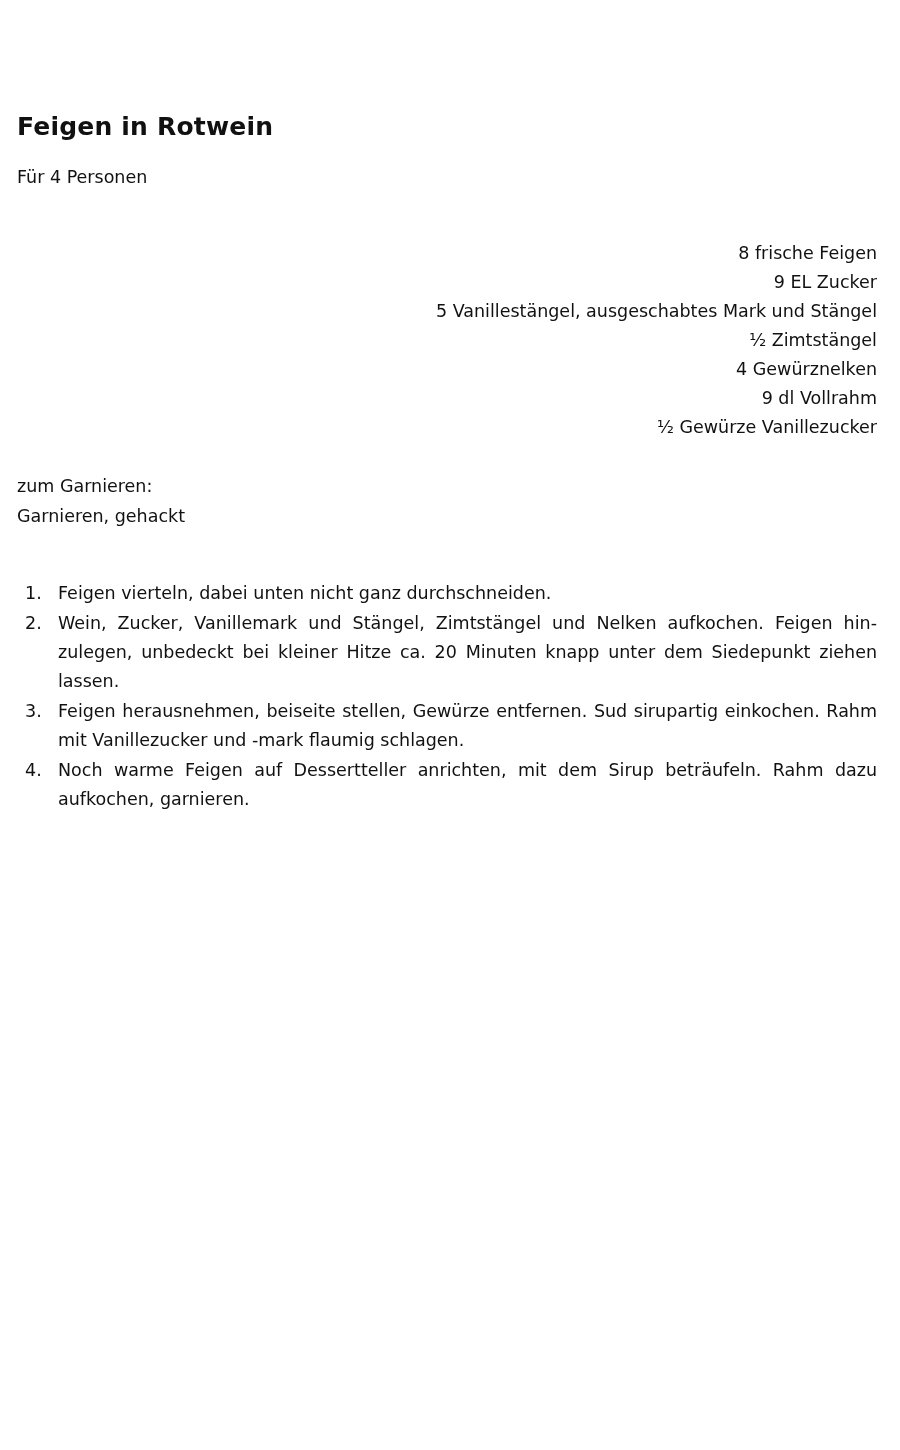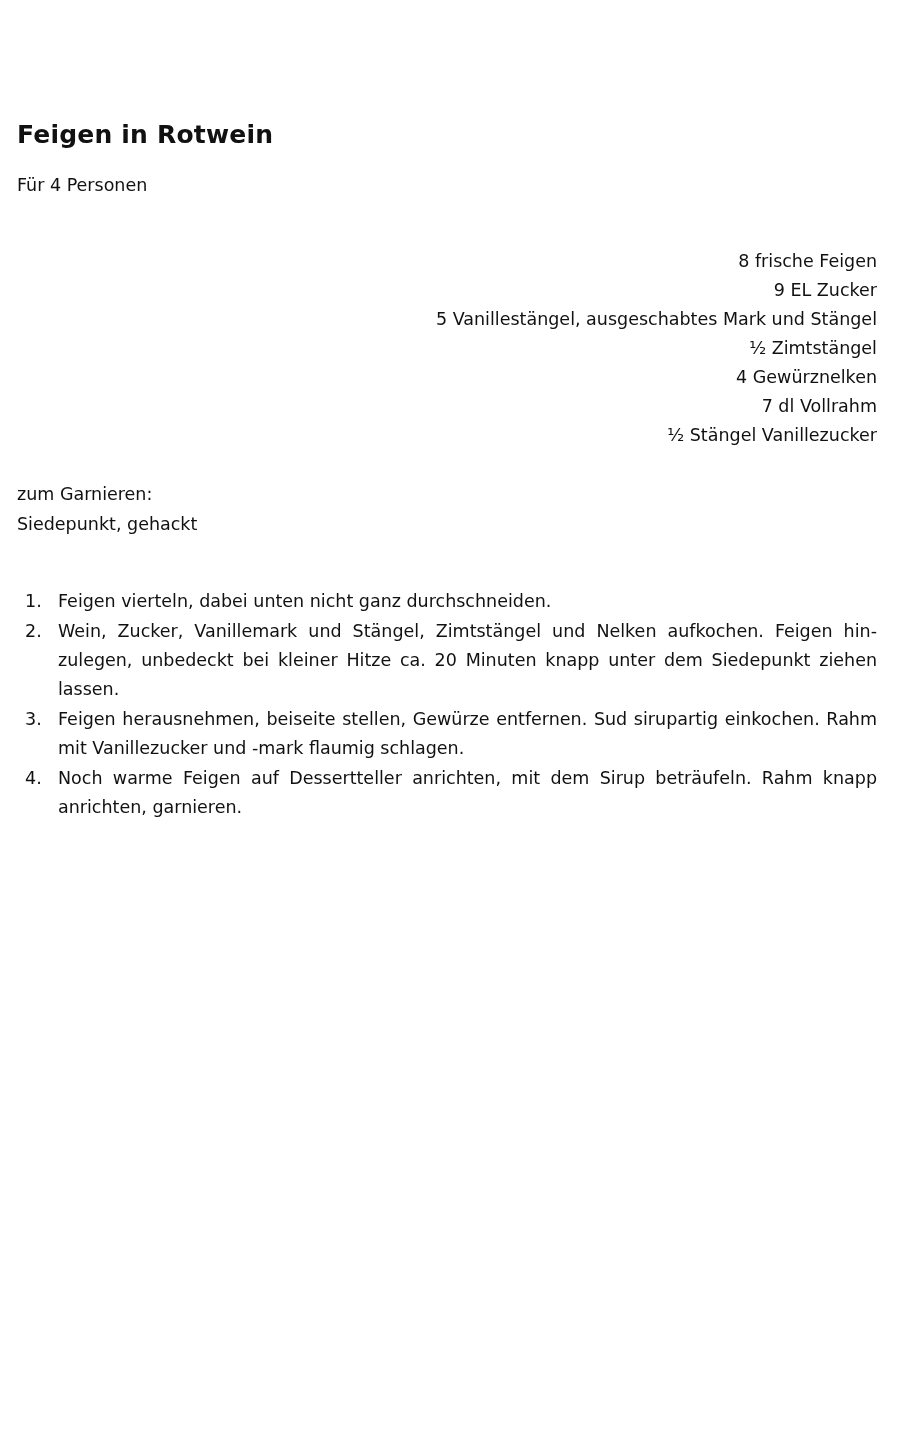--- a/index.html
+++ b/index.html
@@ -11,21 +11,21 @@
     width: 900px;
     height: 1450px;
     overflow: hidden;
     color: #111111;
     font-family: "DejaVu Sans", "Liberation Sans", sans-serif;
     font-size: 17.5px;
     line-height: 29px;
     -webkit-font-smoothing: antialiased;
   }
   .page {
-    padding: 16px 23px 0 17px;
+    padding: 8px 23px 0 17px;
     box-sizing: border-box;
     width: 900px;
     height: 1450px;
   }
   .recipe-title {
     margin: 0;
     padding-top: 103px;
     font-size: 25px;
     line-height: 32px;
     font-weight: bold;
@@ -77,39 +77,39 @@
   <h1 class="recipe-title">Feigen in Rotwein</h1>
 
   <div class="servings">Für 4 Personen</div>
 
   <div class="ingredient-list">
     <div class="ingredient-line">8 frische Feigen</div>
     <div class="ingredient-line">9 EL Zucker</div>
     <div class="ingredient-line">5 Vanillestängel, ausgeschabtes Mark und Stängel</div>
     <div class="ingredient-line">½ Zimtstängel</div>
     <div class="ingredient-line">4 Gewürznelken</div>
-    <div class="ingredient-line">7 dl Vollrahm</div>
-    <div class="ingredient-line">½ Stängel Vanillezucker</div>
+    <div class="ingredient-line">9 dl Vollrahm</div>
+    <div class="ingredient-line">½ Gewürze Vanillezucker</div>
   </div>
 
   <div class="garnish-label">zum Garnieren:</div>
-  <div class="garnish-item">Siedepunkt, gehackt</div>
+  <div class="garnish-item">Garnieren, gehackt</div>
 
   <div class="steps">
     <div class="step">
       <span class="step-num">1.</span>
       <span class="step-text">Feigen vierteln, dabei unten nicht ganz durchschneiden.</span>
     </div>
     <div class="step">
       <span class="step-num">2.</span>
       <span class="step-text">Wein, Zucker, Vanillemark und Stängel, Zimtstängel und Nelken aufkochen. Feigen hin­zulegen, unbedeckt bei kleiner Hitze ca. 20 Minuten knapp unter dem Siedepunkt ziehen lassen.</span>
     </div>
     <div class="step">
       <span class="step-num">3.</span>
       <span class="step-text">Feigen herausnehmen, beiseite stellen, Gewürze entfernen. Sud sirupartig einkochen. Rahm mit Vanillezucker und -mark flaumig schlagen.</span>
     </div>
     <div class="step">
       <span class="step-num">4.</span>
-      <span class="step-text">Noch warme Feigen auf Dessertteller anrichten, mit dem Sirup beträufeln. Rahm knapp anrichten, garnieren.</span>
+      <span class="step-text">Noch warme Feigen auf Dessertteller anrichten, mit dem Sirup beträufeln. Rahm dazu aufkochen, garnieren.</span>
     </div>
   </div>
 
 </div>
 
 </body></html>

